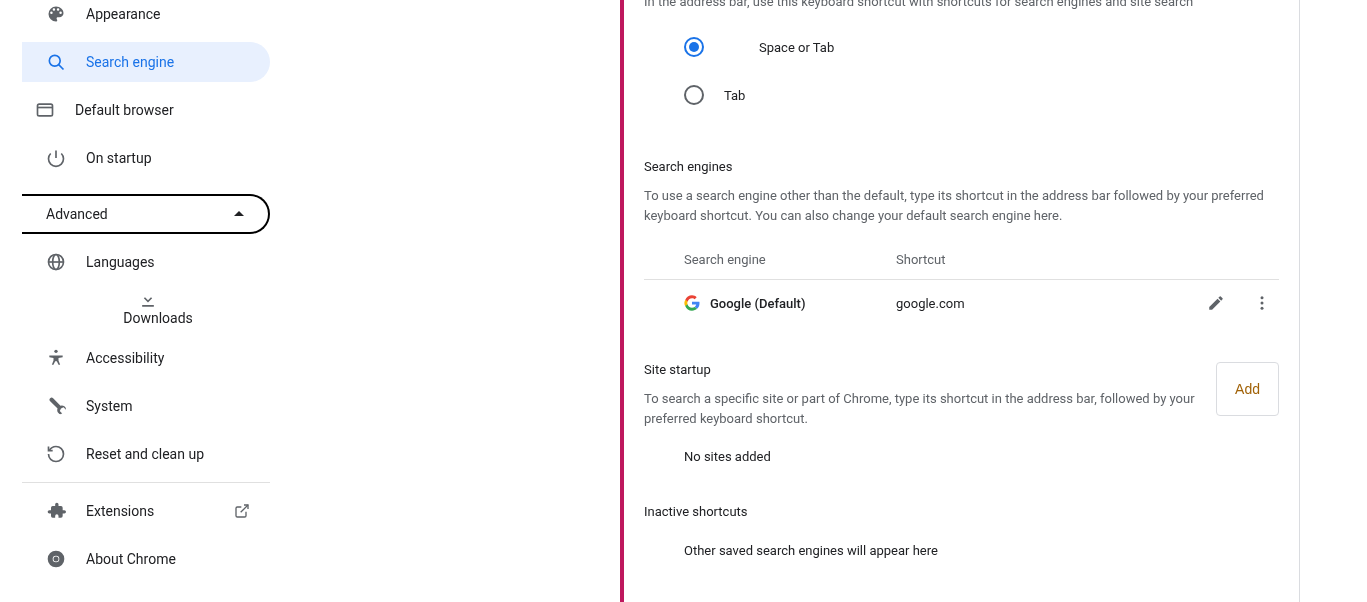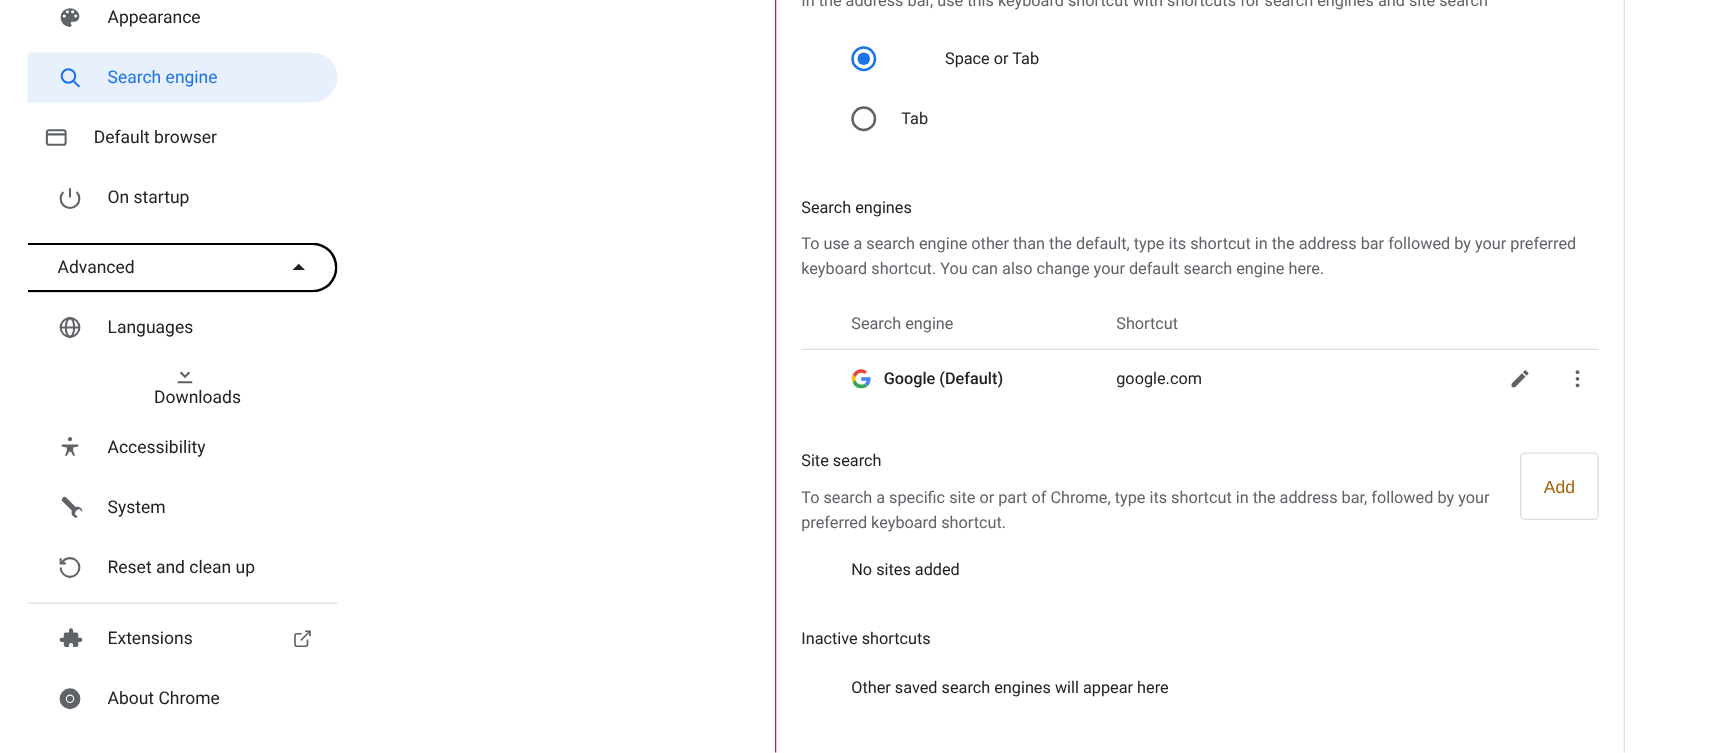--- a/index.html
+++ b/index.html
@@ -70,21 +70,21 @@
     height: 1px;
     background: #e0e0e0;
     margin: 8px 0;
   }
   .main {
     position: absolute;
     left: 620px;
     top: 0;
     width: 680px;
     height: 602px;
-    border-left: 1px solid #be185d;
+    border-left: 4px solid #be185d;
     border-right: 1px solid #dadce0;
     padding: 0 20px;
     background: #fff;
     overflow: hidden;
   }
   .desc-text {
     color: #5f6368;
     font-size: 13px;
     line-height: 20px;
   }
@@ -348,21 +348,21 @@
             <circle cx="12" cy="5" r="2"></circle>
             <circle cx="12" cy="12" r="2"></circle>
             <circle cx="12" cy="19" r="2"></circle>
           </svg>
       </span>
     </div>
   </div>
 
   <div class="site-header">
     <div style="flex:1;padding-right:20px;">
-      <div class="section-title" style="margin-top:0;">Site search</div>
+      <div class="section-title" style="margin-top:0;">Site startup</div>
       <div class="desc-text">To search a specific site or part of Chrome, type its shortcut in the address bar, followed by your preferred keyboard shortcut.</div>
     </div>
     <button class="add-btn">Add</button>
   </div>
 
   <div class="empty-row" style="margin-top:8px;">No sites added</div>
 
   <div class="section-title" style="margin-top:28px;">Inactive shortcuts</div>
   <div class="empty-row" style="margin-top:4px;">Other saved search engines will appear here</div>
 

